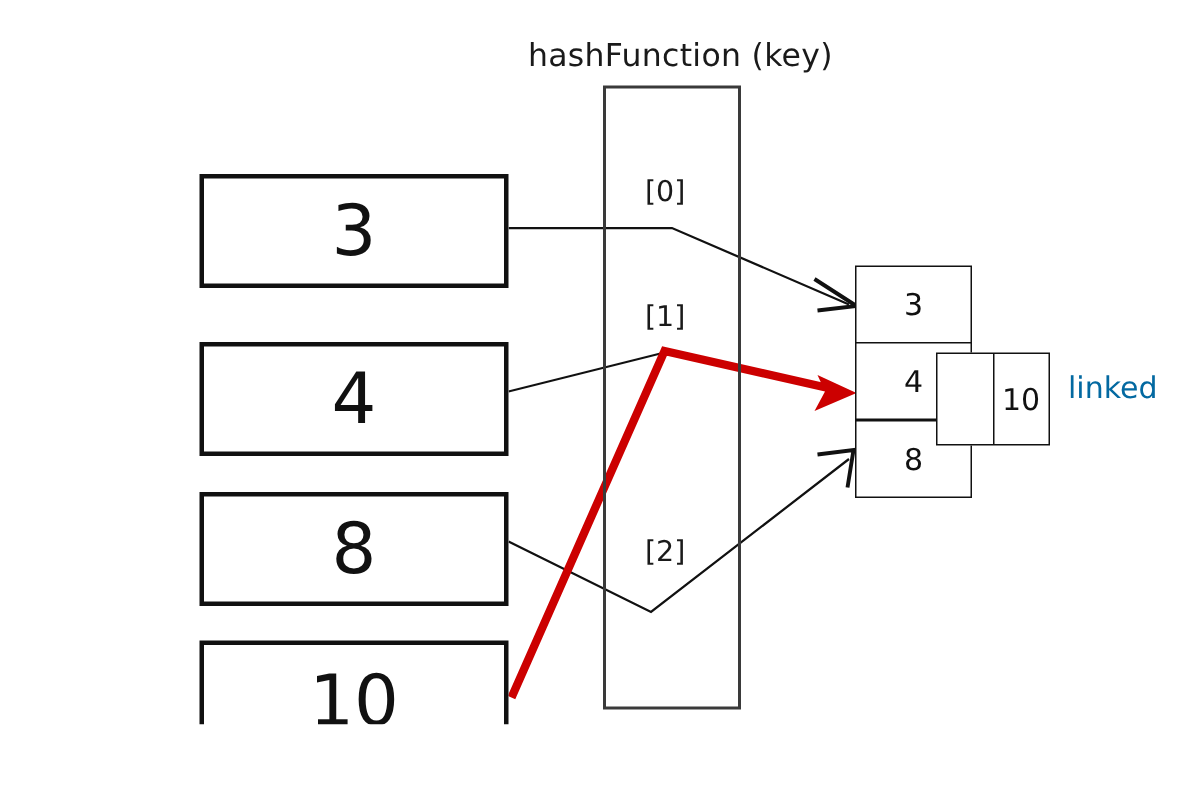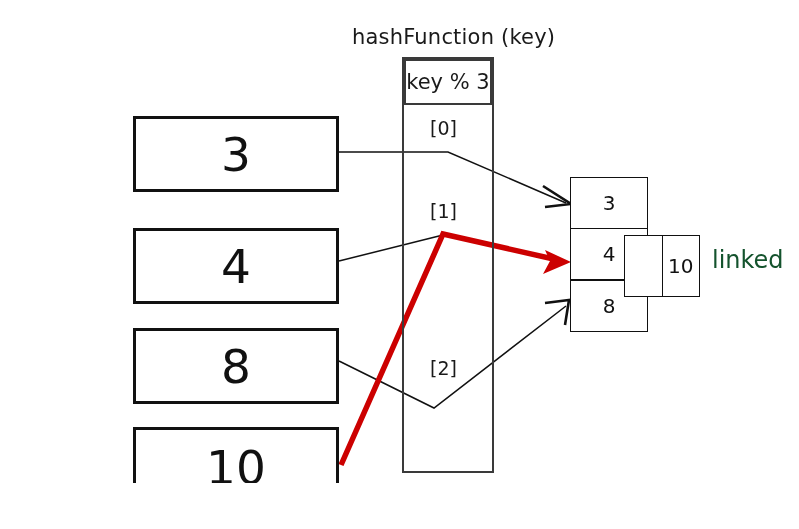--- a/index.html
+++ b/index.html
@@ -140,22 +140,22 @@
     border-right: 1.6px solid #111111;
   }
   .linked-node .cell span {
     font-size: 20px;
     color: #111111;
   }
   .linked-label {
     position: absolute;
     left: 712px;
     top: 246px;
-    font-size: 24px;
-    color: #14532d;
+    font-size: 20px;
+    color: #0369a1;
     white-space: nowrap;
   }
 </style>
 </head>
 <body>
 
 <div id="canvas">
 
   <svg id="wires" viewBox="0 0 799 529" width="799" height="529">
 
@@ -167,23 +167,20 @@
     <polyline points="339,361 434,408 566,306" fill="none" stroke="#111111" stroke-width="1.5"></polyline>
     <polyline points="545,303 569,300 565,325" fill="none" stroke="#111111" stroke-width="2.6" stroke-linejoin="miter" stroke-linecap="butt"></polyline>
 
     <polyline points="341,465 443,234 558,260" fill="none" stroke="#cc0000" stroke-width="5.5" stroke-linejoin="miter" stroke-linecap="butt"></polyline>
     <polygon points="571,262 545,250 550,261 543,274" fill="#cc0000"></polygon>
   </svg>
 
   <div class="title">hashFunction (key)</div>
 
   <div class="hash-column"></div>
-  <div class="hash-expr-box">
-    <span>key % 3</span>
-  </div>
   <div class="slot-label slot-0">[0]</div>
   <div class="slot-label slot-1">[1]</div>
   <div class="slot-label slot-2">[2]</div>
 
   <div class="key-box key-box-0">
     <span>3</span>
   </div>
   <div class="key-box key-box-1">
     <span>4</span>
   </div>

